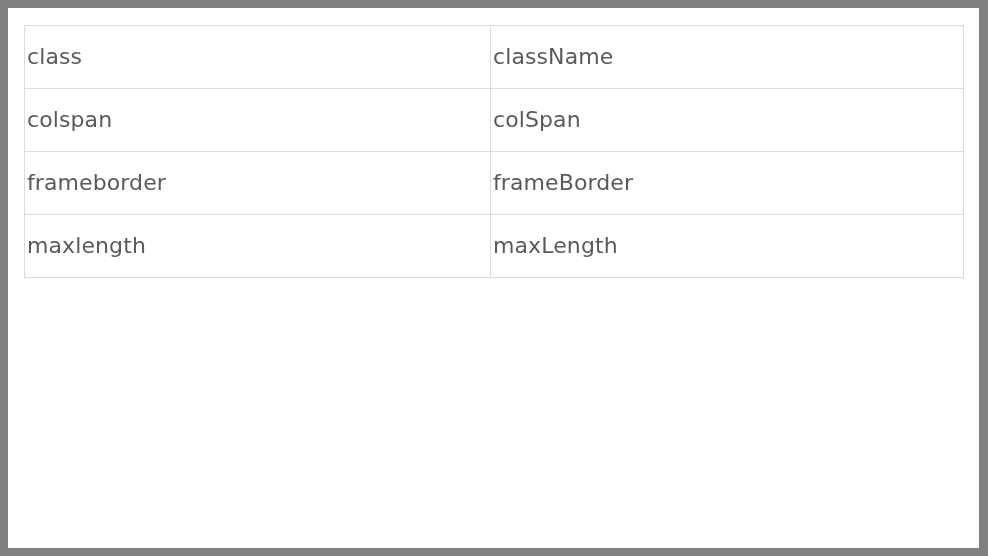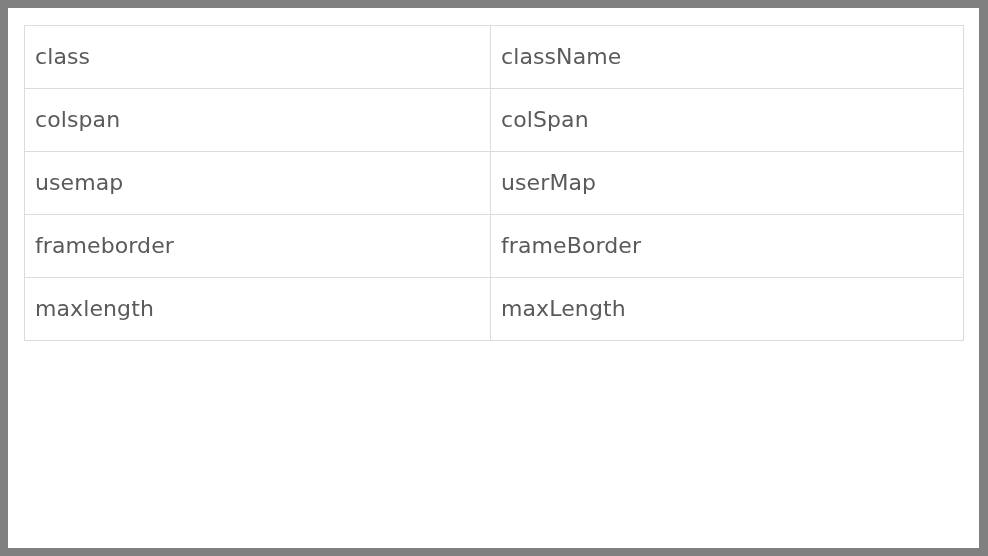--- a/index.html
+++ b/index.html
@@ -48,21 +48,21 @@
   .attr-table col.col-jsx  { width: 473px; }
 
   .attr-table tr {
     height: 63px;
   }
 
   .attr-table td {
     box-sizing: border-box;
     height: 63px;
     border: 1px solid #dcdcdc;
-    padding: 0 10px;
+    padding: 0 2px;
     vertical-align: middle;
     text-align: left;
     font-size: 22px;
     line-height: 28px;
     font-weight: 400;
     color: #5a5a5a;
     letter-spacing: 0.1px;
     white-space: nowrap;
     overflow: hidden;
     text-overflow: ellipsis;
@@ -112,28 +112,20 @@
 
         <tr>
           <td>
             <span class="cell-text">colspan</span>
           </td>
           <td>
             <span class="cell-text">colSpan</span>
           </td>
         </tr>
 
-        <tr>
-          <td>
-            <span class="cell-text">usemap</span>
-          </td>
-          <td>
-            <span class="cell-text">userMap</span>
-          </td>
-        </tr>
 
         <tr>
           <td>
             <span class="cell-text">frameborder</span>
           </td>
           <td>
             <span class="cell-text">frameBorder</span>
           </td>
         </tr>
 

